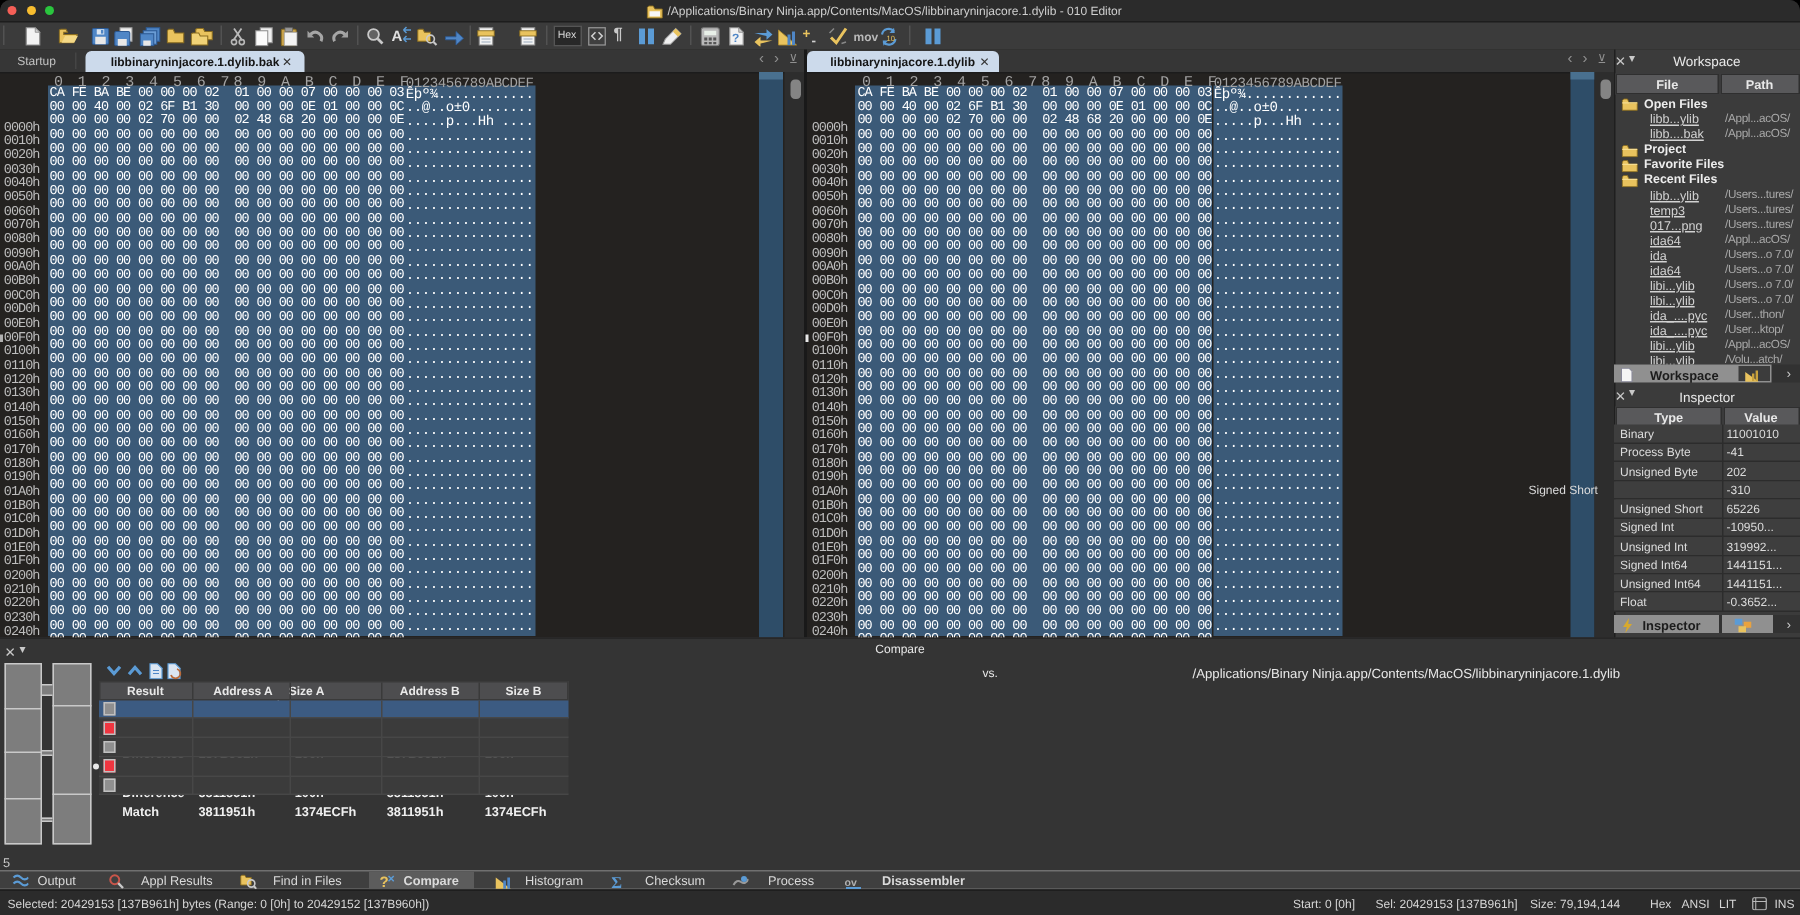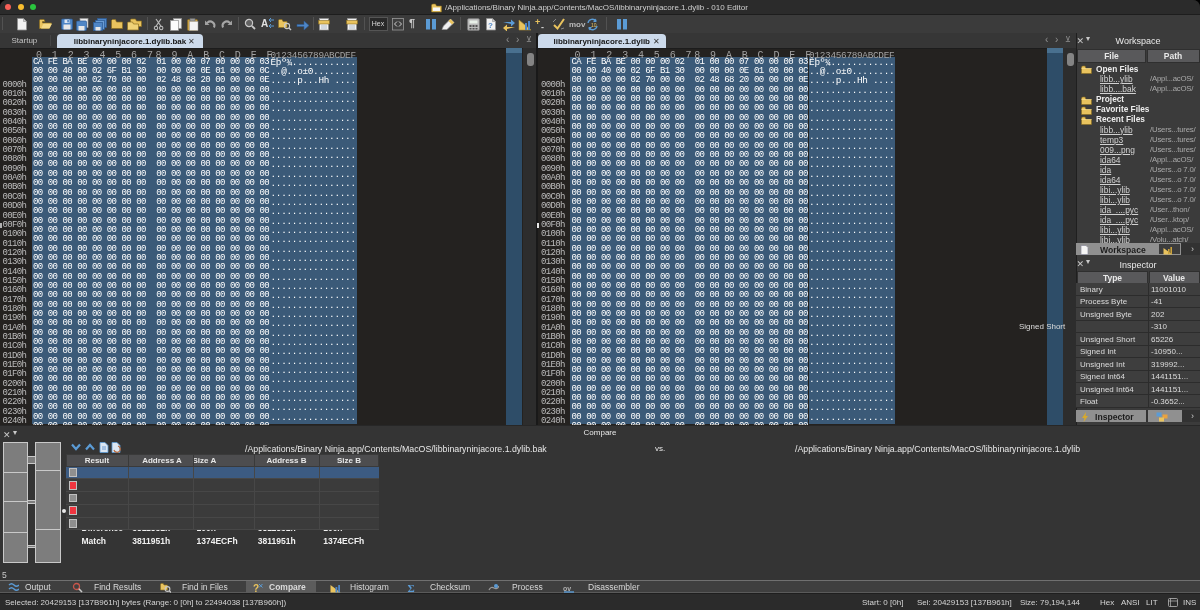--- a/index.html
+++ b/index.html
@@ -502,21 +502,21 @@
     <div class="abs tgrp" style="left:1096px;top:104.38px">Favorite Files</div>
     <svg class="abs" style="left:1081px;top:115.65px" width="11" height="9" viewBox="0 0 11 9">
       <path d="M0.5 2 L0.5 8.5 L10.5 8.5 L10.5 3.5 L5 3.5 L4 1 L1.5 1 Z" fill="#e9c35e" stroke="#8a6d20" stroke-width="0.6"></path>
       <path d="M0.5 4 L10.5 4 L10.5 3.2 L0.5 3.2 Z" fill="#f6dd90"></path>
     </svg>
     <div class="abs tgrp" style="left:1096px;top:114.45px">Recent Files</div>
     <div class="abs tchild" style="left:1100px;top:124.52px">libb...ylib</div>
     <div class="abs tpath" style="left:1150px;top:124.52px">/Users...tures/</div>
     <div class="abs tchild" style="left:1100px;top:134.59000000000003px">temp3</div>
     <div class="abs tpath" style="left:1150px;top:134.59000000000003px">/Users...tures/</div>
-    <div class="abs tchild" style="left:1100px;top:144.66000000000003px">009...png</div>
+    <div class="abs tchild" style="left:1100px;top:144.66000000000003px">017...png</div>
     <div class="abs tpath" style="left:1150px;top:144.66000000000003px">/Users...tures/</div>
     <div class="abs tchild" style="left:1100px;top:154.73000000000002px">ida64</div>
     <div class="abs tpath" style="left:1150px;top:154.73000000000002px">/Appl...acOS/</div>
     <div class="abs tchild" style="left:1100px;top:164.8px">ida</div>
     <div class="abs tpath" style="left:1150px;top:164.8px">/Users...o 7.0/</div>
     <div class="abs tchild" style="left:1100px;top:174.87px">ida64</div>
     <div class="abs tpath" style="left:1150px;top:174.87px">/Users...o 7.0/</div>
     <div class="abs tchild" style="left:1100px;top:184.94px">libi...ylib</div>
     <div class="abs tpath" style="left:1150px;top:184.94px">/Users...o 7.0/</div>
     <div class="abs tchild" style="left:1100px;top:195.01px">libi...ylib</div>
@@ -616,21 +616,20 @@
       <path d="M1 7.5 L5 3 L9 7.5" fill="none" stroke="#5b9bd5" stroke-width="2.2"></path>
     </svg>
   <svg class="abs" style="left:99px;top:441.5px" width="10" height="11" viewBox="0 0 10 11">
       <path d="M1 0.5 h5 l3 3 v7 h-8 z" fill="#dce6f2" stroke="#5b9bd5" stroke-width="0.8"></path>
       <path d="M3 5 h4 M3 7 h4" stroke="#4f86c6" stroke-width="0.8"></path>
     </svg>
   <svg class="abs" style="left:111px;top:441.5px" width="11" height="11" viewBox="0 0 11 11">
       <path d="M1 0.5 h5 l3 3 v7 h-8 z" fill="#dce6f2" stroke="#5b9bd5" stroke-width="0.8"></path>
       <path d="M7 4 a3.2 3.2 0 1 1 -4 4" fill="none" stroke="#b96a3a" stroke-width="1.2"></path>
     </svg>
-  <div class="abs cpath" style="left:245px;top:443.5px">/Applications/Binary Ninja.app/Contents/MacOS/libbinaryninjacore.1.dylib.bak</div>
   <div class="abs ptitle" style="left:655px;top:443.5px">vs.</div>
   <div class="abs cpath" style="left:795px;top:443.5px">/Applications/Binary Ninja.app/Contents/MacOS/libbinaryninjacore.1.dylib</div>
   <div class="abs" style="left:65.5px;top:454.4px;width:313.3px;height:12.4px;background:#4d4d4f;border:1px solid #3a3a3a;box-sizing:border-box"></div>
     <div class="abs chead" style="left:65.5px;width:62.80000000000001px;top:456.3px;text-align:center">Result</div>
     <div class="abs chead" style="left:133px;width:58px;top:456.3px;text-align:center">Address A</div>
     <div class="abs chead" style="left:192.5px;width:61.30000000000001px;top:456.3px;text-align:left">Size A</div>
     <div class="abs chead" style="left:253.8px;width:65.39999999999998px;top:456.3px;text-align:center">Address B</div>
     <div class="abs chead" style="left:319.2px;width:59.60000000000002px;top:456.3px;text-align:center">Size B</div>
     <div class="abs" style="left:128.3px;top:455px;width:1px;height:11px;background:#3a3a3a"></div>
     <div class="abs" style="left:192.5px;top:455px;width:1px;height:11px;background:#3a3a3a"></div>
@@ -684,21 +683,21 @@
   <div class="abs" style="left:0;top:580px;width:1200px;height:12.7px;background:#3f3f3f;border-top:1px solid #707070;border-bottom:1px solid #5a5a5a;box-sizing:border-box"></div>
   <div class="abs" style="left:246px;top:581px;width:70px;height:11.7px;background:#5c5c5c"></div>
   <svg class="abs" style="left:8px;top:582px" width="11" height="11" viewBox="0 0 11 11">
       <path d="M1 3 q2.5 -2.5 5 0 t5 0 M1 7 q2.5 -2.5 5 0 t5 0" stroke="#5b9bd5" stroke-width="1.4" fill="none"></path>
     </svg>
     <div class="abs btxt" style="left:25px;top:582.3px;font-weight:normal">Output</div>
     <svg class="abs" style="left:72px;top:582px" width="11" height="11" viewBox="0 0 11 11">
       <circle cx="4.5" cy="4.5" r="3" fill="none" stroke="#c9554a" stroke-width="1.3"></circle>
       <path d="M6.8 6.8 L10 10" stroke="#c9c9c9" stroke-width="1.6"></path>
     </svg>
-    <div class="abs btxt" style="left:94px;top:582.3px;font-weight:normal">Find Results</div>
+    <div class="abs btxt" style="left:94px;top:582.3px;font-weight:normal">Appl Results</div>
     <svg class="abs" style="left:160px;top:582px" width="11" height="11" viewBox="0 0 11 11">
       <path d="M0.5 2 L0.5 8 L7.5 8 L7.5 3 L4 3 L3.2 1.5 L1.2 1.5 Z" fill="#e9c35e" stroke="#8a6d20" stroke-width="0.6"></path>
       <circle cx="7.5" cy="7" r="2.4" fill="none" stroke="#c9c9c9" stroke-width="1.1"></circle>
       <path d="M9.2 8.8 L11 10.5" stroke="#c9c9c9" stroke-width="1.4"></path>
     </svg>
     <div class="abs btxt" style="left:182px;top:582.3px;font-weight:normal">Find in Files</div>
     <svg class="abs" style="left:252px;top:582px" width="11" height="11" viewBox="0 0 11 11">
       <text x="1" y="9.5" font-size="10" font-weight="bold" fill="#e9c35e" font-family="Liberation Sans">?</text>
       <path d="M7 2 l3.5 3.5 M10.5 2 l-3.5 3.5" stroke="#5b9bd5" stroke-width="1"></path>
     </svg>
@@ -715,24 +714,24 @@
     <div class="abs btxt" style="left:430px;top:582.3px;font-weight:normal">Checksum</div>
     <svg class="abs" style="left:488px;top:582px" width="11" height="11" viewBox="0 0 11 11">
       <path d="M1 8 q2 -4 5 -2 t5 -2" stroke="#9a9a9a" stroke-width="1.3" fill="none"></path>
       <circle cx="8" cy="4" r="2" fill="#5b9bd5"></circle>
     </svg>
     <div class="abs btxt" style="left:512px;top:582.3px;font-weight:normal">Process</div>
     <svg class="abs" style="left:563px;top:582px" width="15" height="11" viewBox="0 0 15 11">
       <text x="0" y="8.5" font-size="7" font-weight="bold" fill="#b0b0b0" font-family="Liberation Sans">ov</text>
       <path d="M1 10 h10" stroke="#5b9bd5" stroke-width="1.4"></path>
     </svg>
-    <div class="abs btxt" style="left:588px;top:582.3px;font-weight:normal">Disassembler</div>
+    <div class="abs btxt" style="left:588px;top:582.3px;font-weight:bold">Disassembler</div>
 
   <div class="abs" style="left:0;top:592.7px;width:1200px;height:17.3px;background:#2b2b2b;border-top:1px solid #1e1e1e;box-sizing:border-box"></div>
-  <div class="abs stxt" style="left:5px;top:597.8px">Selected: 20429153 [137B961h] bytes (Range: 0 [0h] to 22494038 [137B960h])</div>
+  <div class="abs stxt" style="left:5px;top:597.8px">Selected: 20429153 [137B961h] bytes (Range: 0 [0h] to 20429152 [137B960h])</div>
     <div class="abs stxt" style="left:862px;top:597.8px">Start: 0 [0h]</div>
     <div class="abs stxt" style="left:917px;top:597.8px">Sel: 20429153 [137B961h]</div>
     <div class="abs stxt" style="left:1020px;top:597.8px">Size: 79,194,144</div>
     <div class="abs stxt" style="left:1100px;top:597.8px">Hex</div>
     <div class="abs stxt" style="left:1121px;top:597.8px">ANSI</div>
     <div class="abs stxt" style="left:1146px;top:597.8px">LIT</div>
     <div class="abs stxt" style="left:1183px;top:597.8px">INS</div>
     <svg class="abs" style="left:1168px;top:598.3px" width="10" height="9" viewBox="0 0 10 9">
       <rect x="0.5" y="0.5" width="9" height="8" rx="1" fill="none" stroke="#b9b9b9" stroke-width="0.8"></rect>
       <path d="M2.5 0.5 V8.5 M0.5 3 H9.5" stroke="#b9b9b9" stroke-width="0.7"></path>

